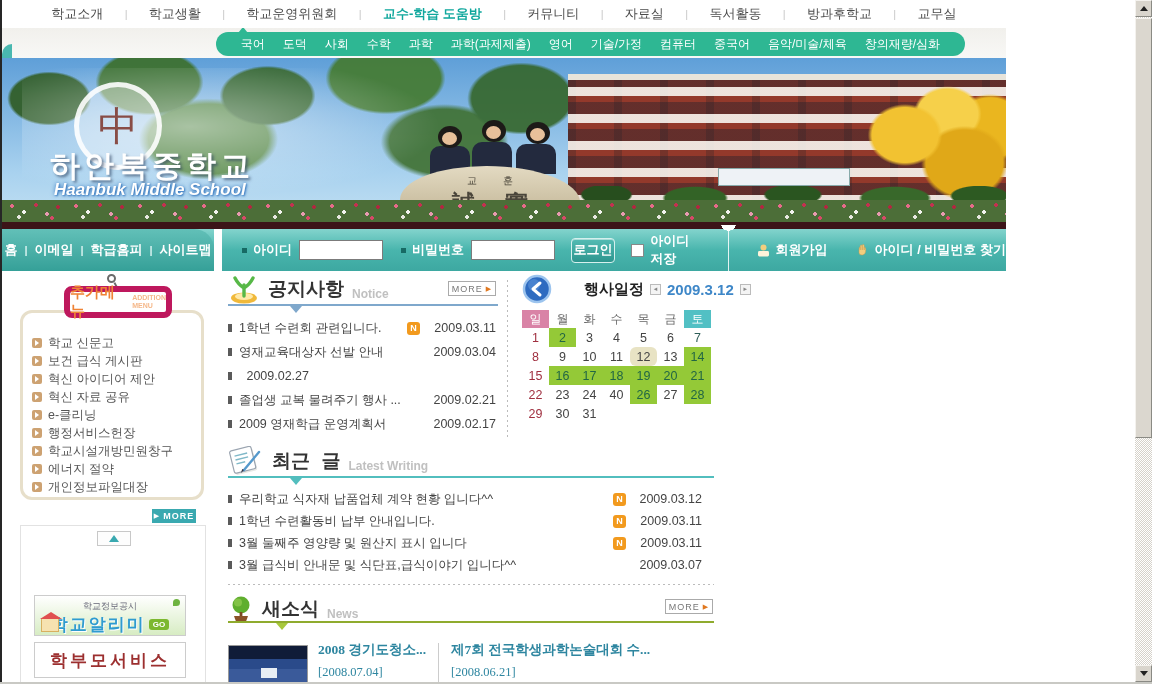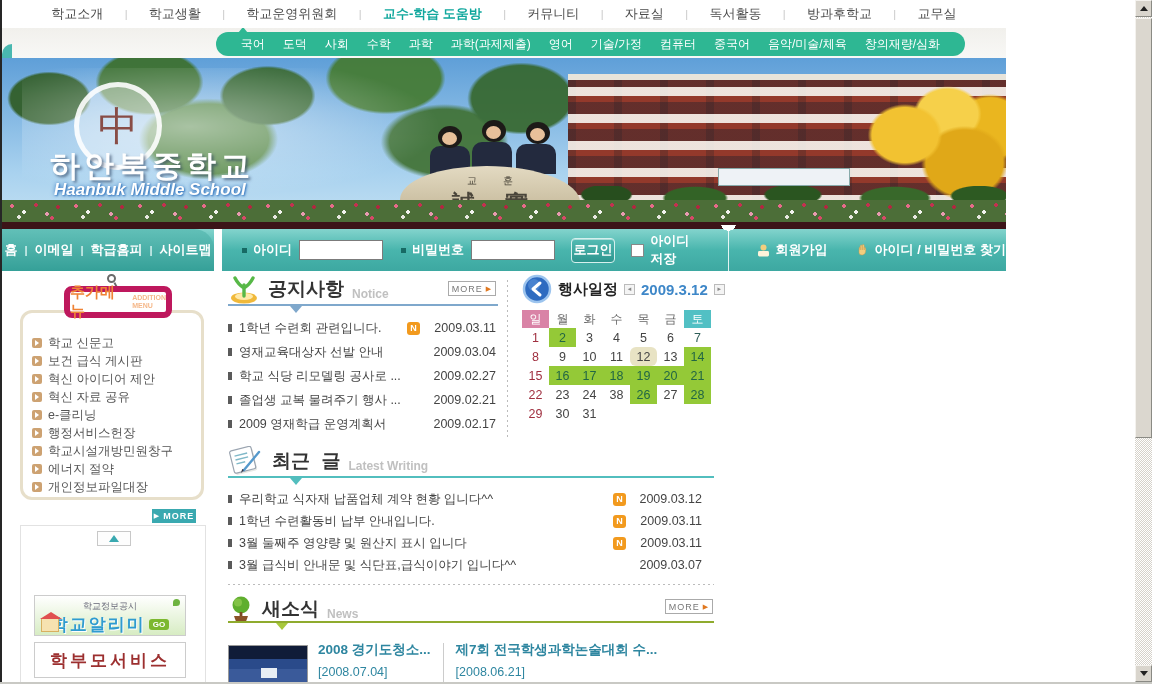--- a/index.html
+++ b/index.html
@@ -194,37 +194,37 @@
   .latest-list .b-date { width:70px; }
 
   .vdots { position:absolute; left:279px; top:8px; width:1px; height:158px;
     background:repeating-linear-gradient(180deg,#bbb 0 2px,transparent 2px 5px); }
   .hdots { position:absolute; left:0; top:312px; width:486px; height:1px;
     background:repeating-linear-gradient(90deg,#bbb 0 2px,transparent 2px 5px); }
 
   
   .calendar { position:absolute; left:294px; top:0; width:190px; }
   .cal-head { display:flex; align-items:center; gap:6px; height:34px; }
-  .cal-title { font-size:15px; font-weight:bold; color:#222; white-space:nowrap; }
+  .cal-title { font-size:15px; font-weight:bold; color:#222; white-space:nowrap;margin-left:26px; }
   .cal-nav { width:11px; height:11px; border:1px solid #bbb; background:#f4f4f4; color:#888;
     font-size:7px; display:flex; align-items:center; justify-content:center; cursor:pointer; flex:none; }
   .cal-date { font-size:15px; font-weight:bold; color:#3e87c8; white-space:nowrap; }
   .cal-weekdays, .cal-grid { display:grid; grid-template-columns:repeat(7,27px); }
   .cal-weekdays { margin-top:4px; }
   .cal-wd { height:18px; display:flex; align-items:center; justify-content:center; font-size:12px; color:#666; }
   .cal-wd.sun { background:var(--sun-pink,#D983A6); color:#fff; }
   .cal-wd.sat { background:var(--sat-teal,#52C0C4); color:#fff; }
   .cal-day { height:19px; display:flex; align-items:center; justify-content:center; font-size:12.5px; color:#444; cursor:pointer; }
   .cal-day.sun { color:#a03040; }
   .cal-day.sat { color:#2f5e58; }
   .cal-day.event { background:var(--event-green,#94C937); color:#264; }
   .cal-day.today { background:var(--today-beige,#E8E3C4);border-radius:6px; }
 
   
-  .news-items { position:absolute; left:0; top:365px; width:486px; height:47px; display:flex; }
+  .news-items { position:absolute; left:0; top:365px; width:486px; height:47px; display:flex;font-family:Liberation Serif, serif; }
   .news-thumb { width:80px; height:38px; margin-top:8px; border:1px solid #999; flex:none; margin-right:10px;
     background:
       linear-gradient(180deg,#101c38 0 35%, #2a4a8a 35% 65%, #3a5a9a 65%),
       #16284a; position:relative; }
   .news-thumb::after { content:""; position:absolute; left:32px; top:22px; width:16px; height:10px; background:#e8eef4; }
   .news-item { display:flex; flex-direction:column; padding-top:4px; }
   .news-item .nt { font-size:13.5px; font-weight:bold; color:var(--news-title,#2E86A0); white-space:nowrap; cursor:pointer; }
   .news-item .nd { font-size:12.5px; color:var(--news-title,#2E86A0); margin-top:6px; }
   .news-desc { height:5px; margin-top:7px; width:92%;
     background:repeating-linear-gradient(90deg,#555 0 13px,transparent 13px 18px); }
@@ -454,21 +454,20 @@
         <span class="b-date">2009.03.11</span>
       </div>
         <div class="b-row">
         <span class="b-bullet"></span>
         <span class="b-title">영재교육대상자 선발 안내</span>
 
         <span class="b-date">2009.03.04</span>
       </div>
         <div class="b-row">
         <span class="b-bullet"></span>
-        <span class="b-title">학교 식당 리모델링 공사로 ...</span>
 
         <span class="b-date">2009.02.27</span>
       </div>
         <div class="b-row">
         <span class="b-bullet"></span>
         <span class="b-title">졸업생 교복 물려주기 행사 ...</span>
 
         <span class="b-date">2009.02.21</span>
       </div>
         <div class="b-row">
@@ -521,21 +520,21 @@
           <div class="cal-day sun">15</div>
           <div class="cal-day event">16</div>
           <div class="cal-day event">17</div>
           <div class="cal-day event">18</div>
           <div class="cal-day event">19</div>
           <div class="cal-day event">20</div>
           <div class="cal-day sat event">21</div>
           <div class="cal-day sun">22</div>
           <div class="cal-day">23</div>
           <div class="cal-day">24</div>
-          <div class="cal-day">38</div>
+          <div class="cal-day">40</div>
           <div class="cal-day event">26</div>
           <div class="cal-day">27</div>
           <div class="cal-day sat event">28</div>
           <div class="cal-day sun">29</div>
           <div class="cal-day">30</div>
           <div class="cal-day">31</div>
           <div class="cal-day"></div>
           <div class="cal-day"></div>
           <div class="cal-day"></div>
           <div class="cal-day"></div>

